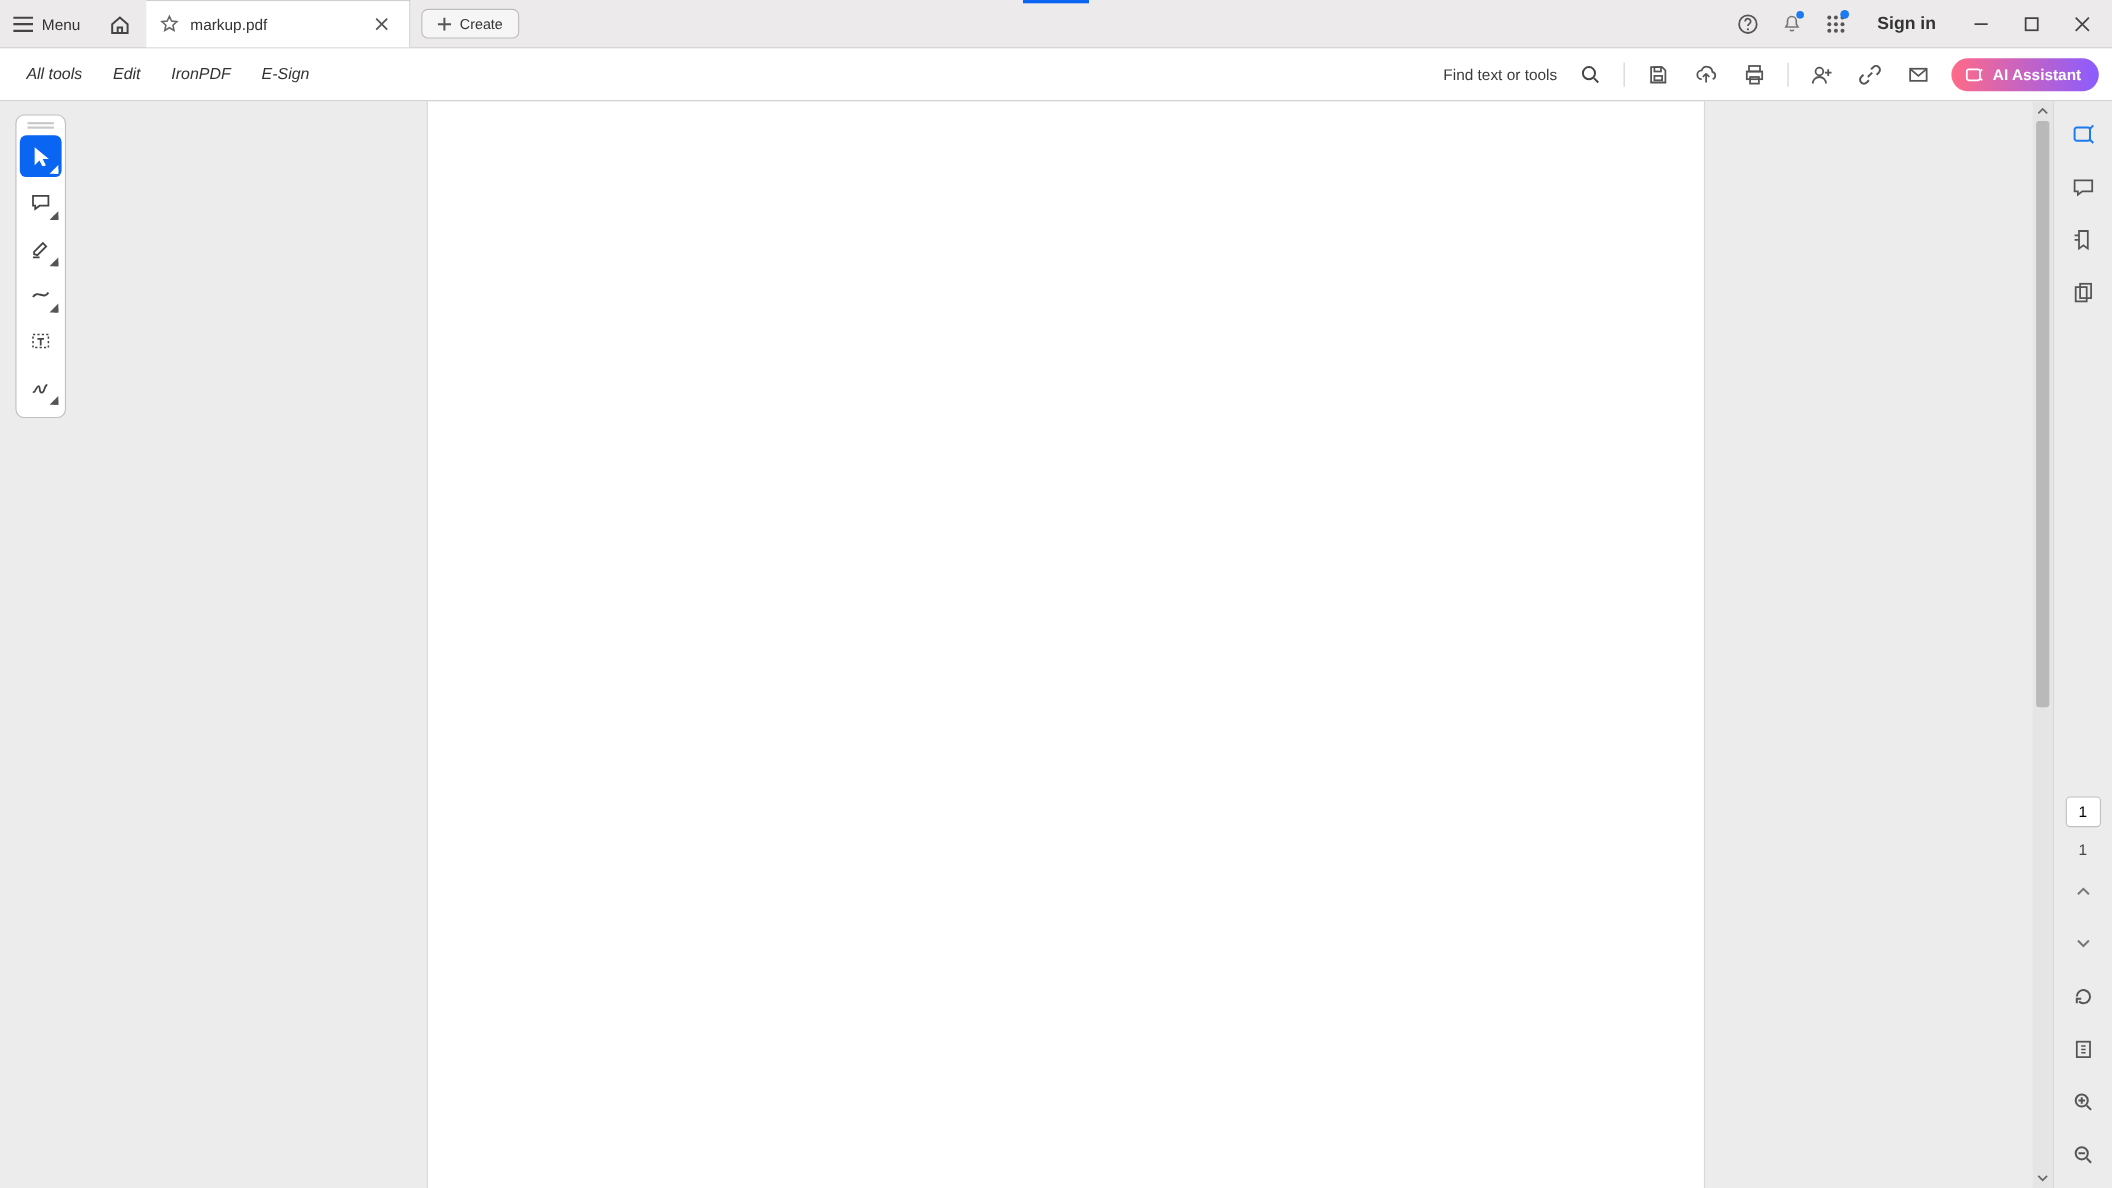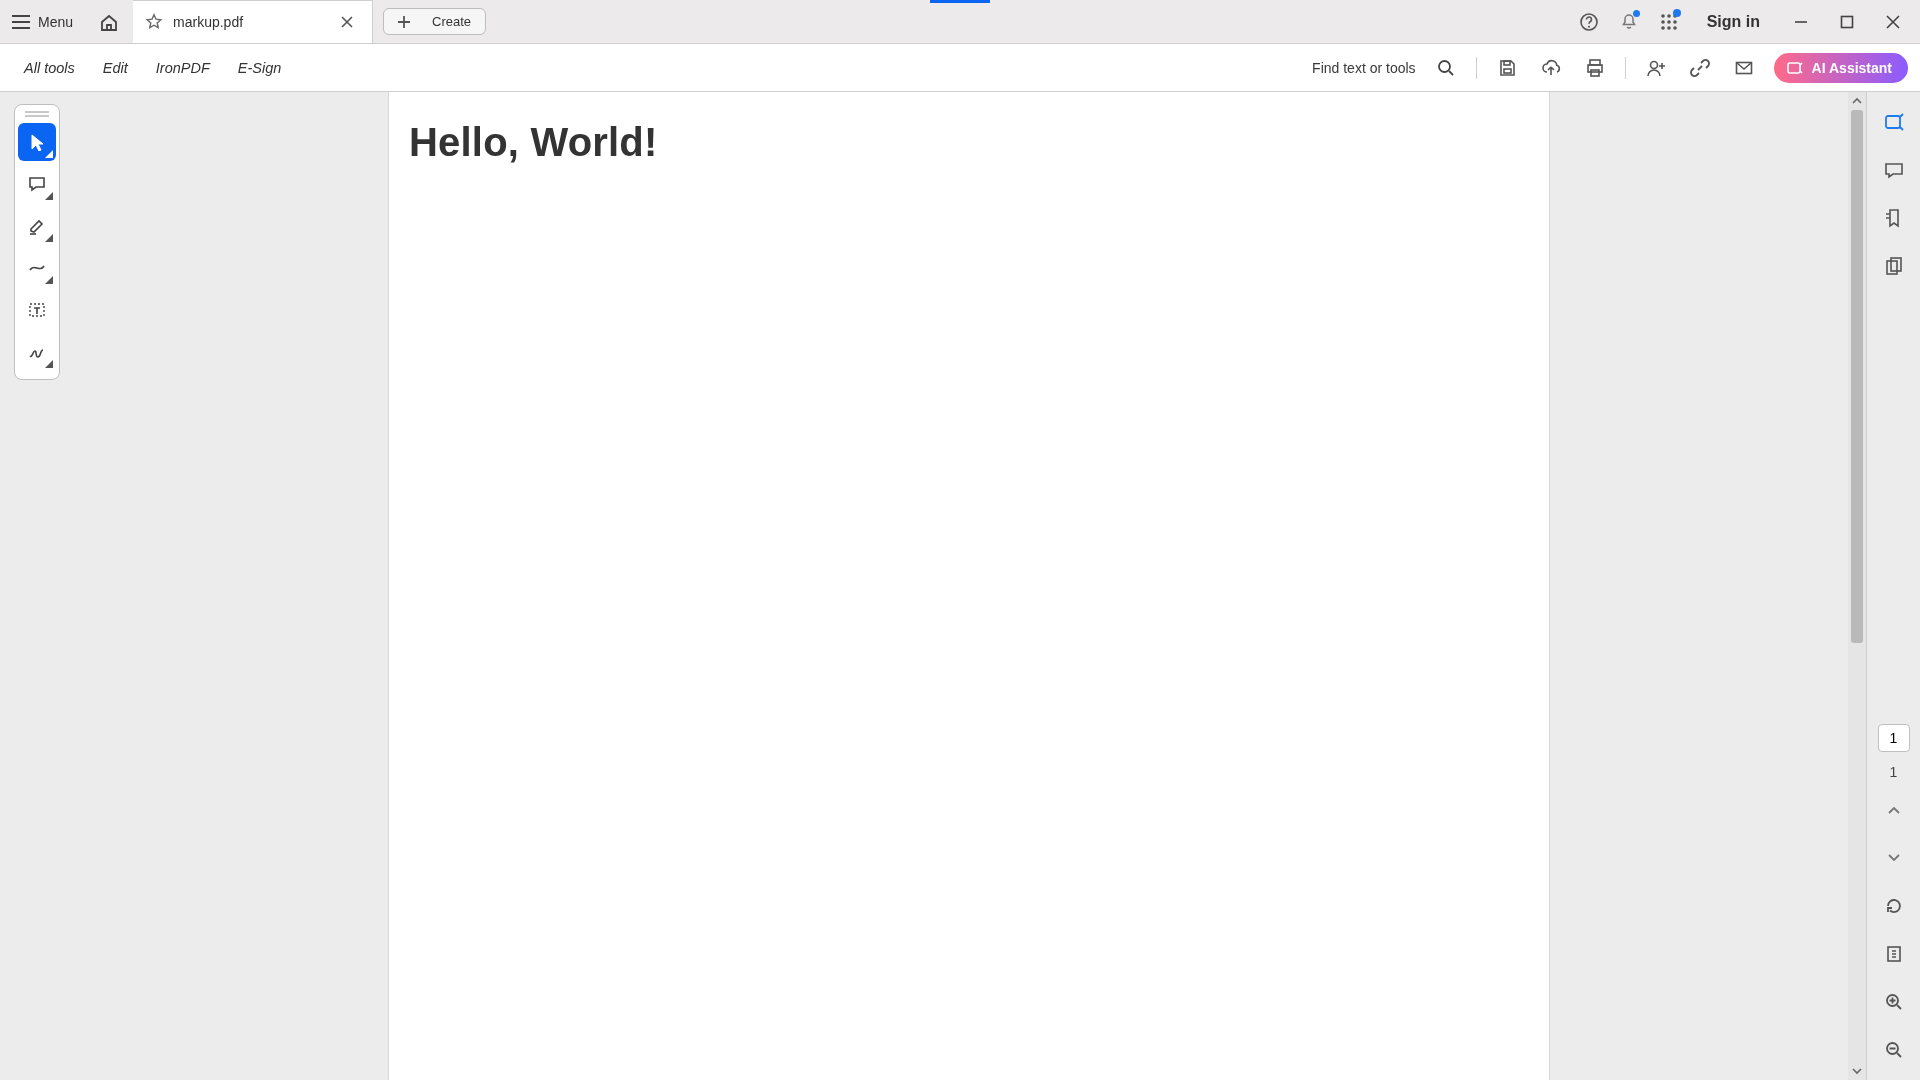--- a/index.html
+++ b/index.html
@@ -21,21 +21,21 @@
   body { background: var(--bg-chrome); }
   .app { width:100%; height:100vh; display:flex; flex-direction:column; }
 
   
   .titlebar { height:44px; background: var(--bg-chrome); border-bottom:1px solid var(--border); display:flex; align-items:stretch; }
   .menu-btn { display:flex; align-items:center; gap:8px; padding:0 12px; font-size:14px; cursor:pointer; }
   .home-btn { width:48px; display:flex; align-items:center; justify-content:center; cursor:pointer; }
   .tab { display:flex; align-items:center; gap:10px; padding:0 14px 0 12px; background:#fff; border-top:1px solid var(--border); border-right:1px solid var(--border); position:relative; min-width:240px; }
   .tab .tab-title { font-size:14px; flex:1; white-space:nowrap; overflow:hidden; text-overflow:ellipsis; }
   .tab .close { width:22px; height:22px; display:flex; align-items:center; justify-content:center; border-radius:3px; cursor:pointer; }
-  .create-btn { display:flex; align-items:center; gap:22px; margin:8px 10px; padding:0 14px; border:1px solid #bdbdbd; border-radius:6px; background:#f7f6f6; font-size:13px; cursor:pointer; }
+  .create-btn { display:flex; align-items:center; gap:8px; margin:8px 10px; padding:0 14px; border:1px solid #bdbdbd; border-radius:6px; background:#f7f6f6; font-size:13px; cursor:pointer; }
   .titlebar-spacer { flex:1; }
   .titlebar-right { display:flex; align-items:center; padding-right:4px; }
   .tb-icon-btn { width:40px; height:44px; display:flex; align-items:center; justify-content:center; cursor:pointer; position:relative; }
   .signin { font-weight:600; font-size:16px; padding:0 18px; display:flex; align-items:flex-end; cursor:pointer; }
   .win-btn { width:46px; height:44px; display:flex; align-items:center; justify-content:center; cursor:pointer; }
 
   .loading-bar { position:absolute; top:0; left:50%; transform:translateX(-50%); width:60px; height:3px; background: var(--accent-blue); }
 
   
   .toolbar { height:48px; background: var(--bg-toolbar); border-bottom:1px solid var(--border); display:flex; align-items:center; padding:0 12px; gap:4px; }
@@ -329,21 +329,20 @@
               </svg>
           </span>
           <span class="drop-tri"></span>
         </div>
       </div>
     </div>
 
     <div class="viewer">
       <div class="page-wrap">
         <div class="page">
-          <h1>Hello, World!</h1>
         </div>
       </div>
       <div class="vscroll">
         <div class="arrow">
           <span>
               <svg width="10" height="8">
                 <path d="M1 6l4-4 4 4" fill="none" stroke="#666" stroke-width="1.6"></path>
               </svg>
             </span>
         </div>

